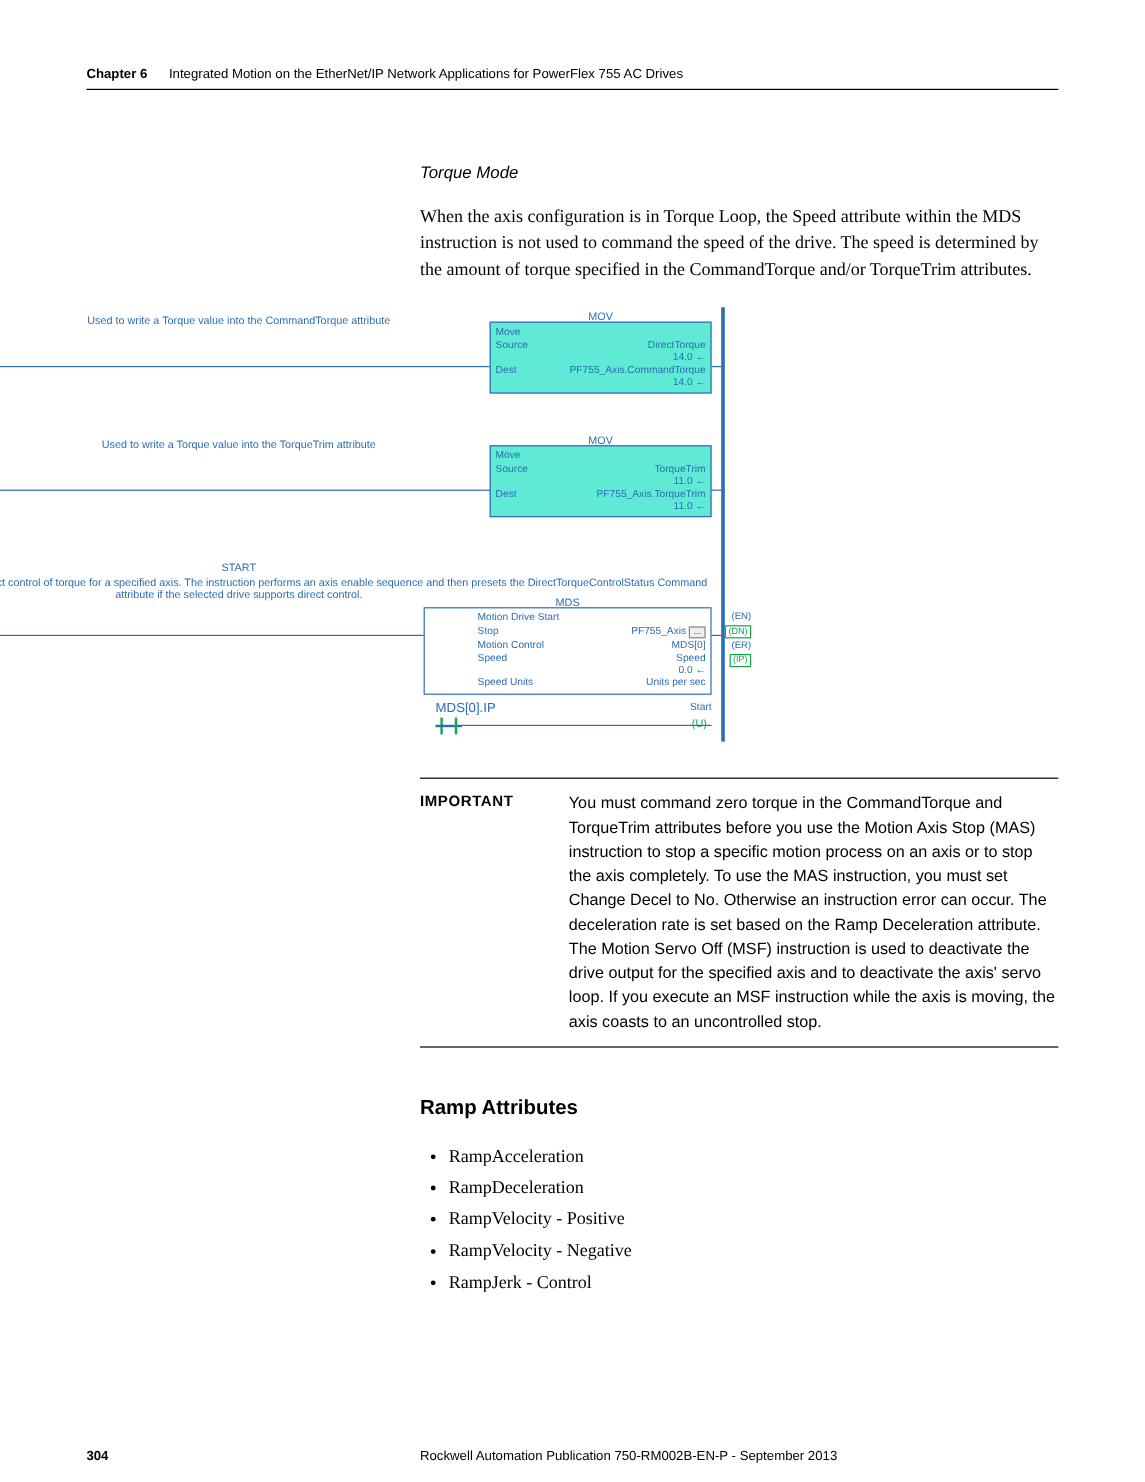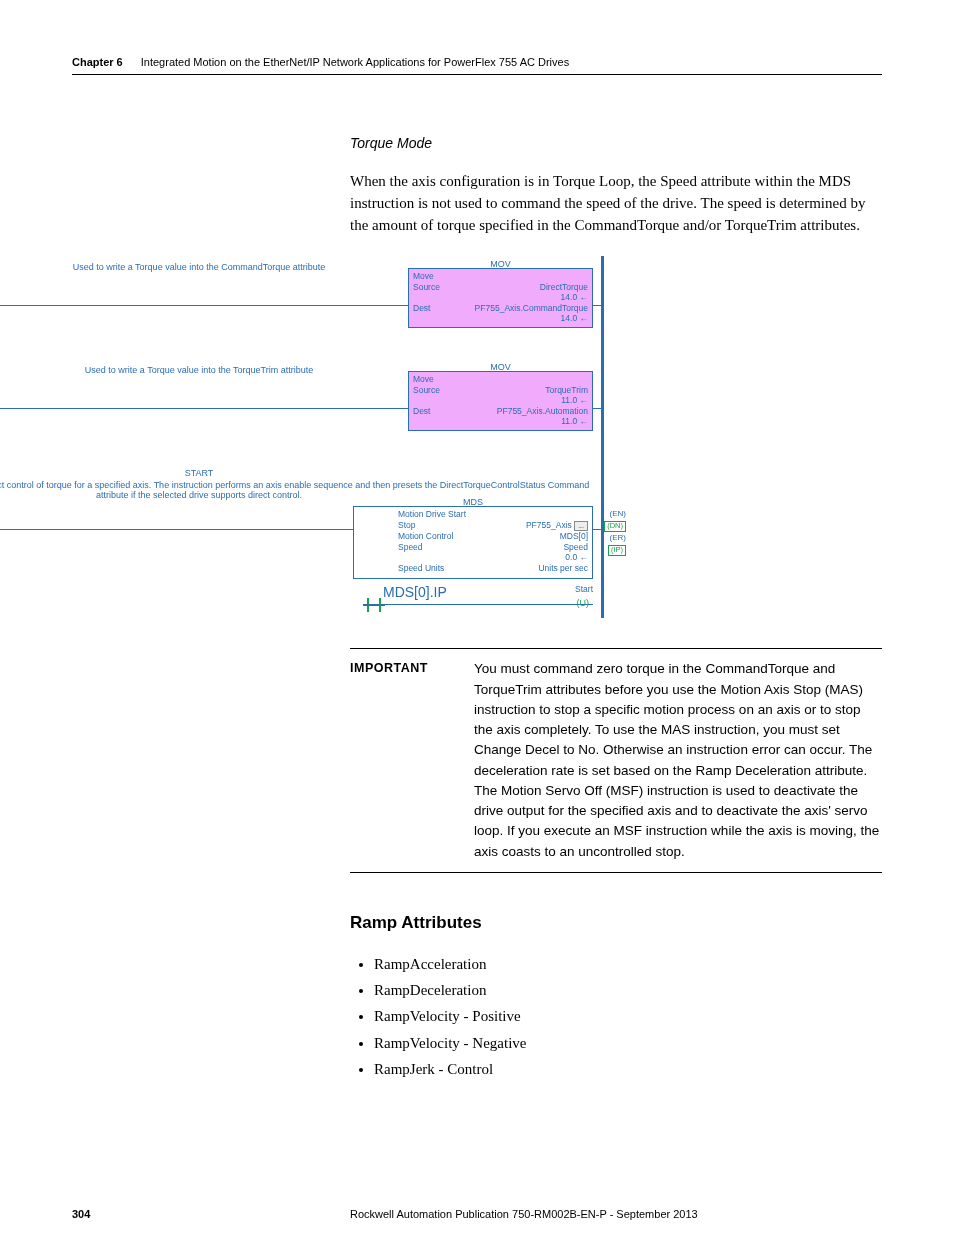--- a/index.html
+++ b/index.html
@@ -172,21 +172,21 @@
     left: 0;
     right: 0;
     height: 2px;
     background: #2b6db3;
   }
   .block {
     position: absolute;
     right: 8px;
     top: -28px;
     border: 1px solid #2b6db3;
-    background: #f0abfc;
+    background: #5eead4;
     width: 175px;
     padding: 2px 4px 4px 4px;
     font-size: 8.5px;
   }
   .block-title {
     text-align: center;
     margin: -12px 0 2px 0;
     font-size: 9px;
   }
   .block-row {
@@ -245,22 +245,21 @@
     top: 8px;
     left: 0;
     right: 0;
     height: 1px;
     background: #2b6db3;
   }
   .branch-label {
     position: absolute;
     top: -12px;
     left: 0;
-    font-size: 14px;
-    margin-left: 20px;
+    font-size: 11px;
   }
   .branch-out {
     position: absolute;
     top: -12px;
     right: 0;
     font-size: 8.5px;
   }
   .coil {
     position: absolute;
     right: 4px;
@@ -334,21 +333,21 @@
                 <span>Move</span>
                 <span></span>
               </div>
             <div class="block-row">
                 <span>Source</span>
                 <span class="r">TorqueTrim</span>
               </div>
             <div class="block-sub">11.0 ←</div>
             <div class="block-row">
                 <span>Dest</span>
-                <span class="r">PF755_Axis.Automation</span>
+                <span class="r">PF755_Axis.TorqueTrim</span>
               </div>
             <div class="block-sub">11.0 ←</div>
           </div>
         </div>
       </div>
 
       <div class="rung" style="height:140px;">
 
         <div class="rung-desc-title">START</div>
         <div class="rung-desc" style="padding:0 10px;">The MDS instruction is used to activate the direct control of torque for a specified axis. The instruction performs an axis enable sequence and then presets the DirectTorqueControlStatus Command attribute if the selected drive supports direct control.</div>

